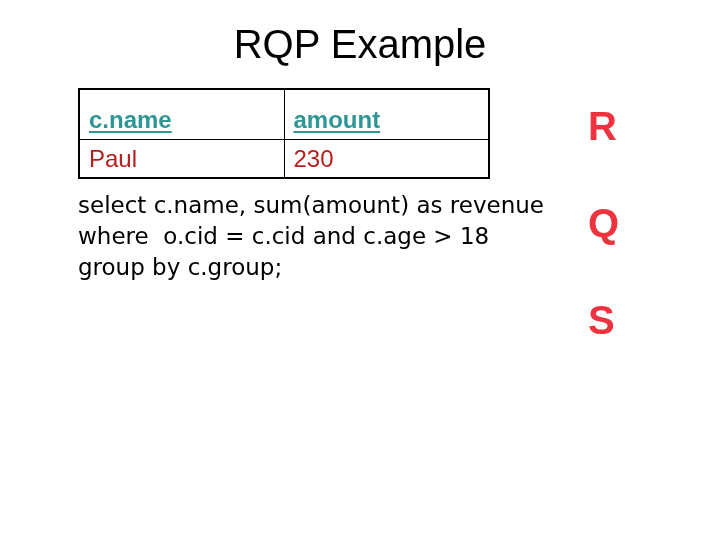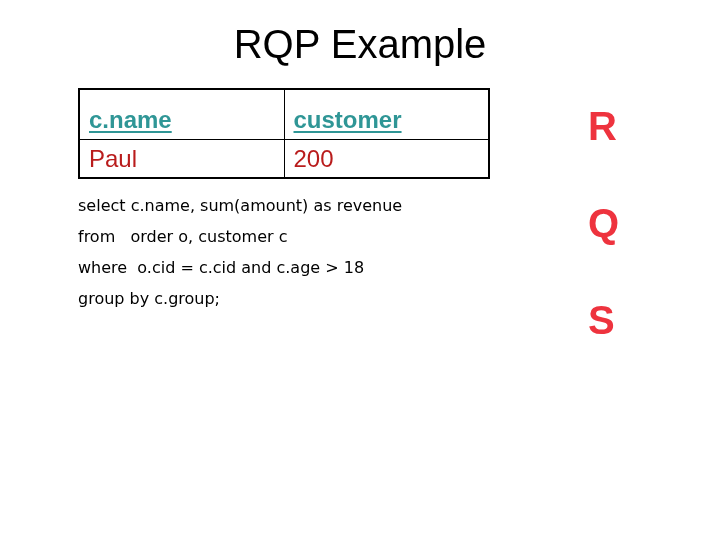--- a/index.html
+++ b/index.html
@@ -57,21 +57,21 @@
   table.result-table td {
     height: 37px;
     color: #b91c1c;
   }
 
   .query {
     position: absolute;
     left: 78px;
     top: 190px;
     font-family: "DejaVu Sans", sans-serif;
-    font-size: 16px;
+    font-size: 23px;
     line-height: 31px;
     color: #000000;
   }
   .query-line { white-space: pre; }
 
   .constraint {
     position: absolute;
     left: 79px;
     top: 349px;
     font-family: "DejaVu Sans", sans-serif;
@@ -98,34 +98,33 @@
 <body>
 
 <div class="slide">
 
   <div class="title">RQP Example</div>
 
   <table class="result-table">
     <thead>
       <tr>
         <th>c.name</th>
-        <th>customer</th>
+        <th>amount</th>
       </tr>
     </thead>
     <tbody>
       <tr>
         <td>Paul</td>
-        <td>200</td>
+        <td>230</td>
       </tr>
     </tbody>
   </table>
 
   <div class="query">
     <div class="query-line">select c.name, sum(amount) as revenue</div>
-    <div class="query-line">from   order o, customer c</div>
     <div class="query-line">where  o.cid = c.cid and c.age &gt; 18</div>
     <div class="query-line">group by c.group;</div>
   </div>
 
 
   <div class="side-label r">R</div>
 
   <div class="side-label q">Q</div>
 
   <div class="side-label s">S</div>

